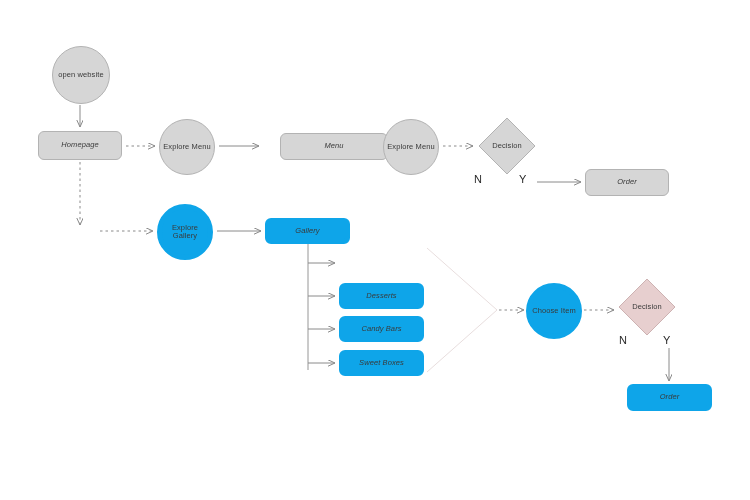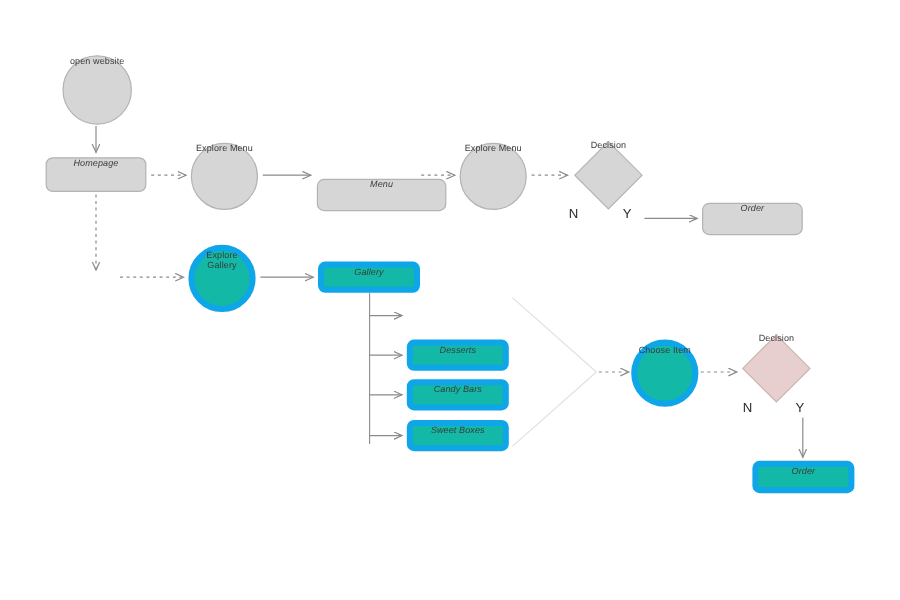--- a/index.html
+++ b/index.html
@@ -21,34 +21,34 @@
     position: absolute;
     left: 0;
     top: 0;
     width: 750px;
     height: 500px;
   }
   .node {
     position: absolute;
     box-sizing: border-box;
     display: flex;
-    align-items: flex-start;
+    align-items: center;
     justify-content: center;
     text-align: center;
     font-size: 7.5px;
     color: #3a3a3a;
     letter-spacing: 0.1px;
     line-height: 1.1;
   }
   .node.gray {
     background: #d6d6d6;
     border: 1px solid #b3b3b3;
   }
   .node.pink {
-    background: #14b8a6;
+    background: #0ea5e9;
     border: 5px solid #0ea5e9;
   }
   .node.rect {
     border-radius: 6px;
     font-style: italic;
   }
   .node.circle {
     border-radius: 50%;
   }
   .node.diamond {
@@ -152,21 +152,21 @@
   </div>
 
   <div class="node rect gray" style="left:38px; top:131px; width:84px; height:29px;">
     <span>Homepage</span>
   </div>
 
   <div class="node circle gray" style="left:159px; top:119px; width:56px; height:56px;">
     <span>Explore Menu</span>
   </div>
 
-  <div class="node rect gray" style="left:264px; top:133px; width:108px; height:27px;margin-top:16px;">
+  <div class="node rect gray" style="left:280px; top:133px; width:108px; height:27px;">
     <span>Menu</span>
   </div>
 
   <div class="node circle gray" style="left:383px; top:119px; width:56px; height:56px;">
     <span>Explore Menu</span>
   </div>
 
   <div class="node diamond" style="left:478px; top:117px; width:58px; height:58px;">
     <svg class="dshape" viewBox="0 0 58 58">
       <polygon points="29,1 57,29 29,57 1,29" fill="#d6d6d6" stroke="#b3b3b3" stroke-width="1"></polygon>

